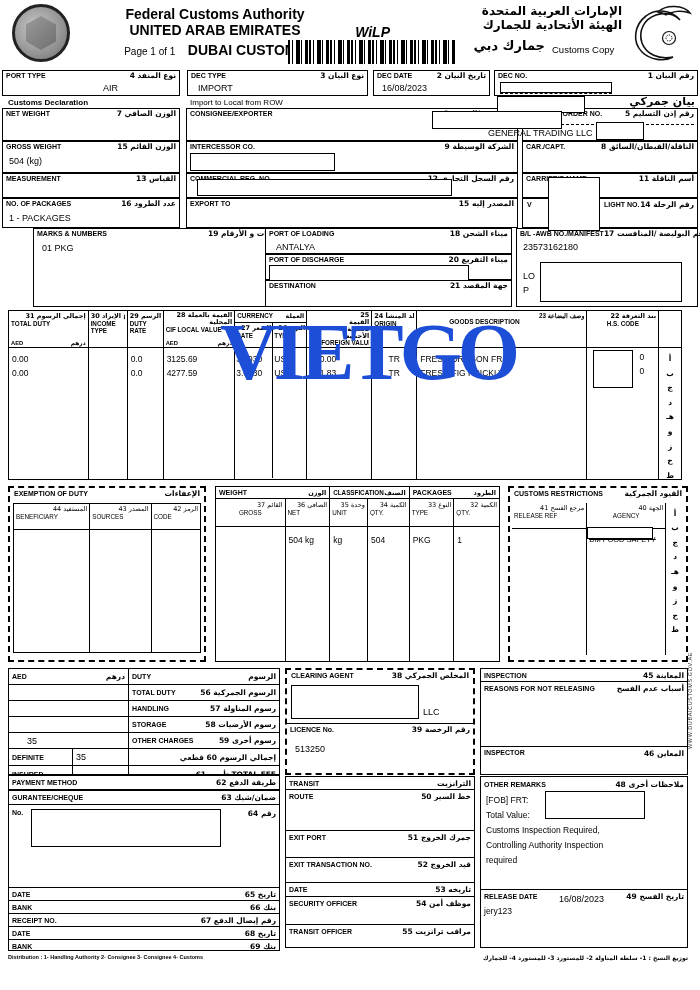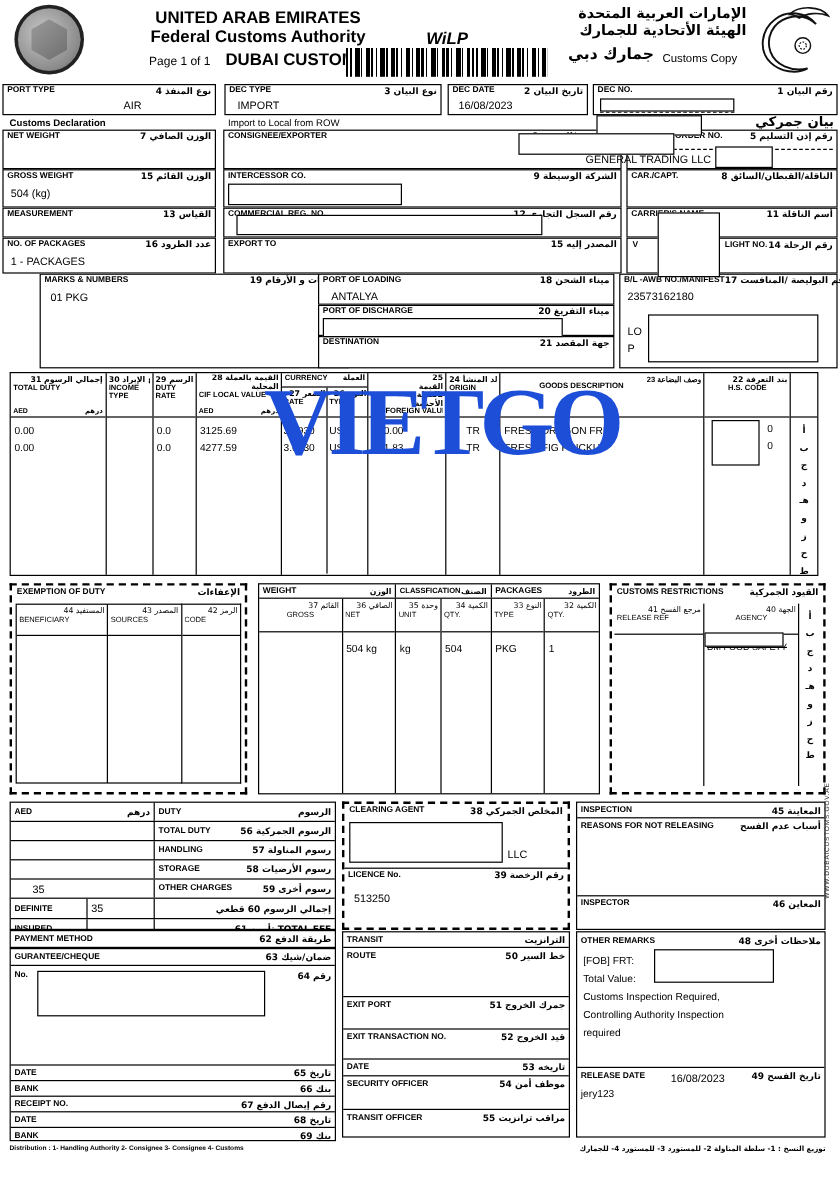--- a/index.html
+++ b/index.html
@@ -32,22 +32,22 @@
 </head>
 <body>
 
 <div id="page">
 
   <div class="nb" style="left:12px;top:4px;width:58px;height:58px;border-radius:50%;border:3px solid #222;background:radial-gradient(circle at 40% 40%,#c8c8c8,#8a8a8a 70%,#555);">
     <div style="position:absolute;left:11px;top:9px;width:30px;height:34px;background:linear-gradient(135deg,#9a9a9a,#6f6f6f);clip-path:polygon(50% 0,100% 25%,100% 75%,50% 100%,0 75%,0 25%);border:0;"></div>
   </div>
 
   <div class="nb" style="left:80px;top:6px;width:270px;text-align:center;">
+    <div style="font-size:14px;font-weight:bold;">Federal Customs Authority</div>
     <div style="font-size:14px;font-weight:bold;">UNITED ARAB EMIRATES</div>
-    <div style="font-size:14px;font-weight:bold;">Federal Customs Authority</div>
     <div style="margin-top:3px;">
       <span style="font-size:10px;">Page 1 of 1</span>
       <span style="font-size:14px;font-weight:bold;margin-left:8px;">DUBAI CUSTOMS</span>
     </div>
   </div>
 
   <div class="nb" style="left:300px;top:24px;width:90px;text-align:right;font-size:14px;font-weight:bold;font-style:italic;">WiLP</div>
   <div class="bc" style="left:288px;top:40px;width:168px;height:24px;"></div>
 
   <div class="nb" style="left:420px;top:4px;width:202px;text-align:right;font-family:'DejaVu Sans',sans-serif;font-weight:bold;">

